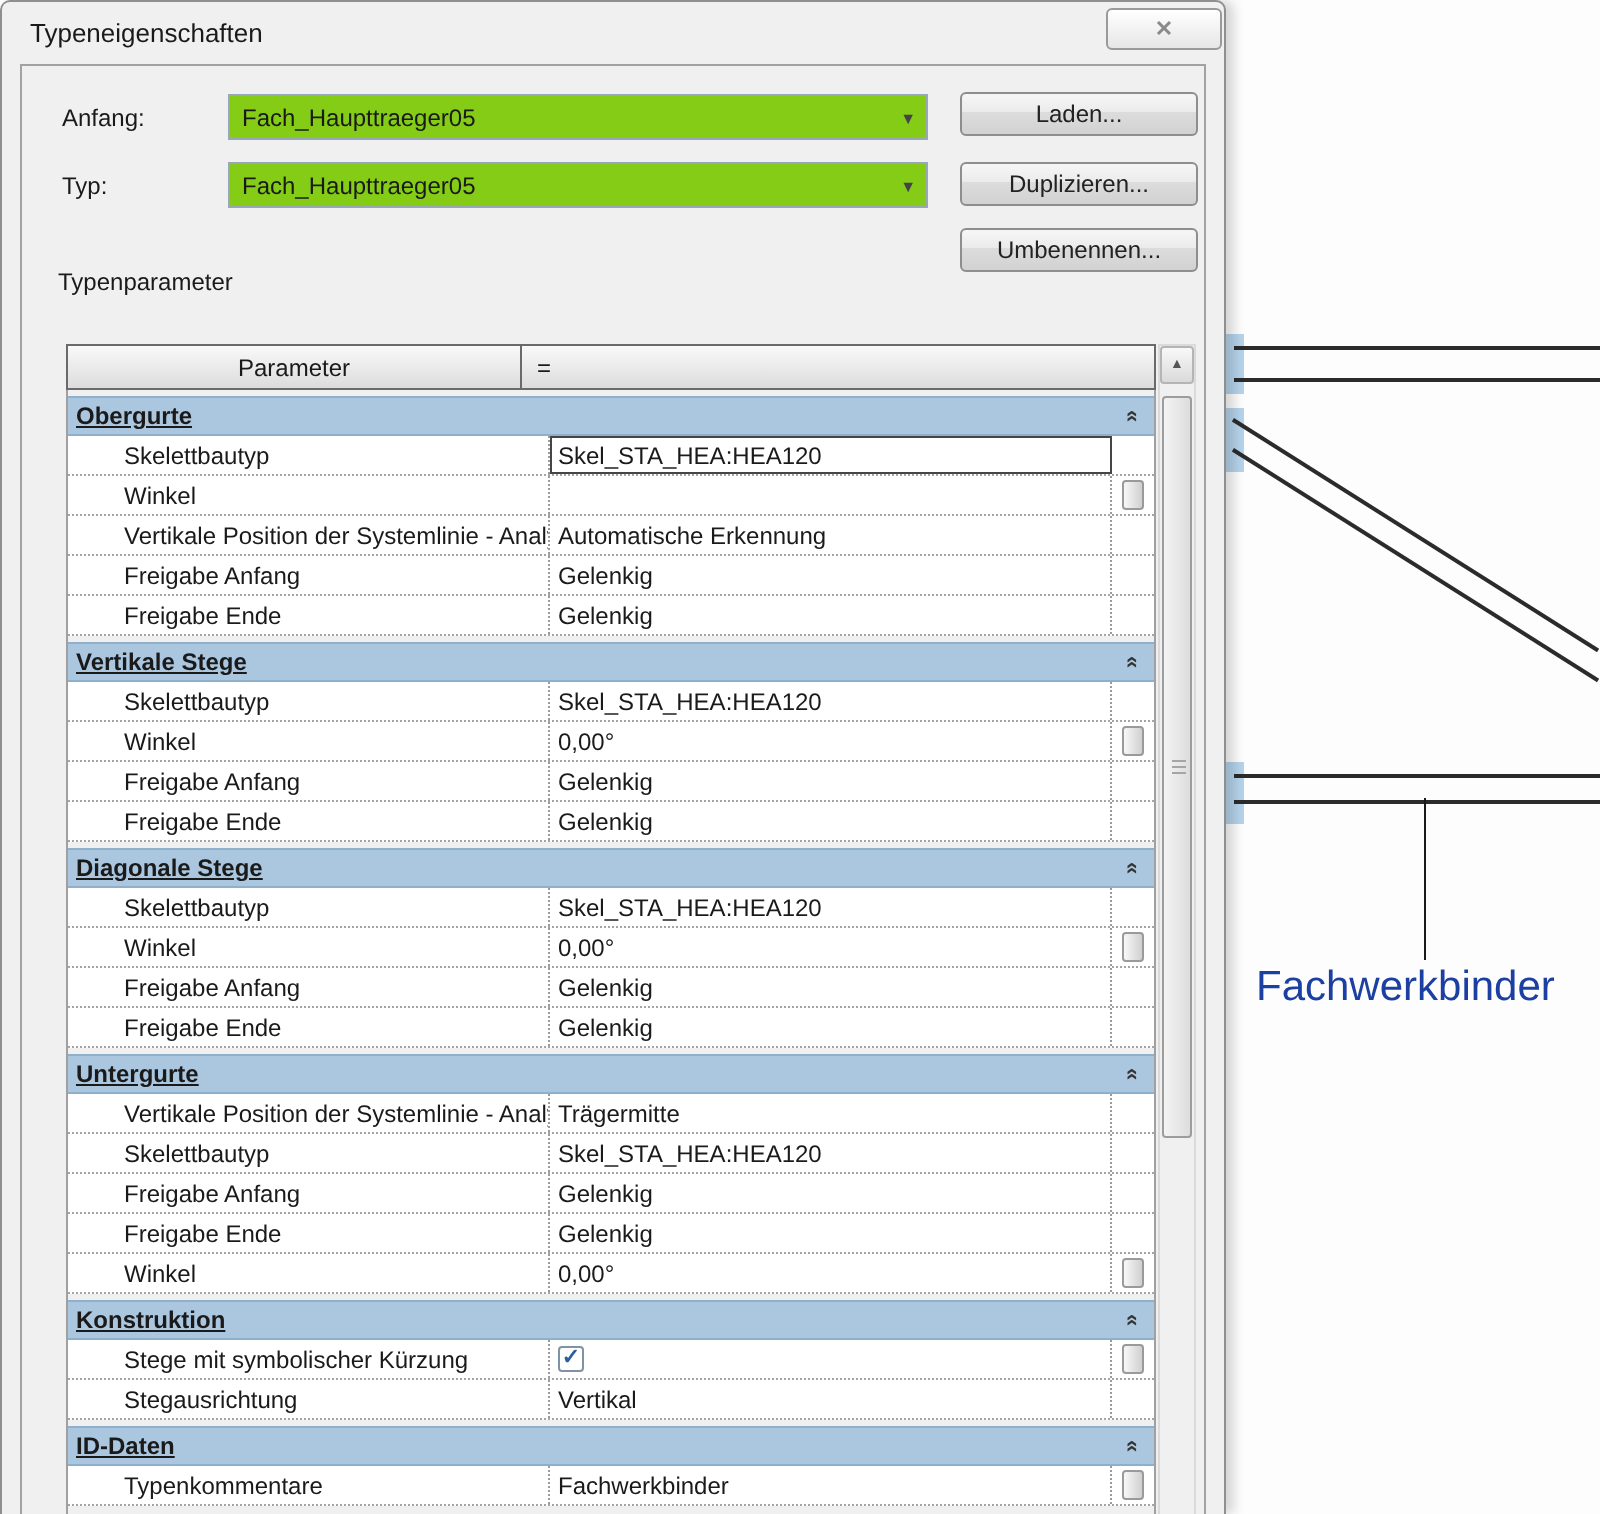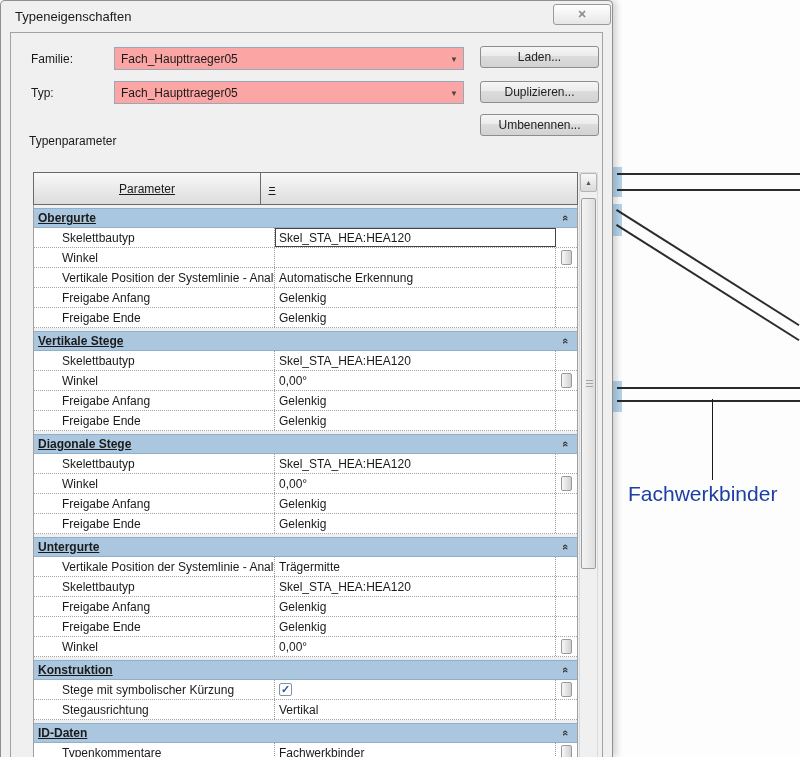--- a/index.html
+++ b/index.html
@@ -20,31 +20,31 @@
             box-shadow:4px 0 6px rgba(0,0,0,.16); z-index:5; overflow:hidden;padding-left:40px; }
   .titlebar { position:absolute; left:0; top:0; width:100%; height:30px; }
   .title-text { position:absolute; left:14px; top:8px; font-size:13px; color:#1a1a1a; }
   .close-btn { position:absolute; left:552px; top:3px; width:58px; height:21px;
                background:linear-gradient(#ffffff,#e6e6e6); border:1px solid #9a9a9a; border-radius:3px;
                display:flex; align-items:center; justify-content:center; color:#8a8a8a;
                font-size:11px; font-weight:bold; cursor:pointer; }
   .groupbox { position:absolute; left:9px; top:31px; width:593px; height:730px; border:1px solid #a2a2a2; }
 
   .form-label { position:absolute; font-size:12px; color:#1a1a1a; }
-  .combo { position:absolute; width:350px; height:23px; background:#fca5a5; border:1px solid #98a8b8;
+  .combo { position:absolute; width:350px; height:23px; background:#84cc16; border:1px solid #98a8b8;
            display:flex; align-items:center; font-size:12px; color:#1a1a1a; padding-left:6px; cursor:pointer; }
   .combo .arrow { position:absolute; right:5px; top:7px; font-size:8px; color:#444; }
   .btn { position:absolute; width:119px; height:22px;
          background:linear-gradient(#f6f6f6,#ebebeb 45%,#dcdcdc 46%,#d2d2d2);
          border:1px solid #8e8e8e; border-radius:3px; font-size:12px; color:#222;
          display:flex; align-items:center; justify-content:center; cursor:pointer; }
 
   
   #ptable { position:absolute; left:32px; top:171px; width:545px; height:586px; font-size:12px; color:#1a1a1a; }
-  .thead { display:flex; height:33px; border:1px solid #6a6a6a; background:linear-gradient(#f9f9f9,#dcdcdc);text-decoration:underline; }
+  .thead { display:flex; height:23px; border:1px solid #6a6a6a; background:linear-gradient(#f9f9f9,#dcdcdc); }
   .thead .hc { display:flex; align-items:center; justify-content:center; }
   .thead .hc.p { width:227px; border-right:1px solid #6a6a6a; }
   .thead .hc.v { width:294px; border-right:1px solid #6a6a6a; }
   .thead .hc.e { width:22px; }
   .tbody { border-left:1px solid #a0a0a0; border-right:1px solid #a0a0a0; height:563px; overflow:hidden; }
   .tsec { margin-top:3px; height:20px; background:#abc7e0; border-top:1px solid #8fb0cb; border-bottom:1px solid #8fb0cb;
           display:flex; align-items:center; padding-left:4px; font-weight:bold; position:relative; cursor:pointer;text-decoration:underline; }
   .tsec .chev { position:absolute; right:8px; top:3px; font-weight:bold; font-size:11px; color:#333;
                 transform:rotate(90deg); }
   .trow { display:flex; height:20px; border-bottom:1px dotted #a5a5a5; background:#fff; }
@@ -93,21 +93,21 @@
   <div id="dialog">
     <div class="titlebar">
       <span class="title-text">Typeneigenschaften</span>
       <span class="close-btn">
         <span>✕</span>
       </span>
     </div>
 
     <div class="groupbox"></div>
 
-    <span class="form-label" style="left:30px;top:51px;">Familie:</span>
+    <span class="form-label" style="left:30px;top:51px;">Anfang:</span>
     <div class="combo" style="left:113px;top:46px;">
       <span>Fach_Haupttraeger05</span>
       <span class="arrow">▼</span>
     </div>
     <div class="btn" style="left:479px;top:45px;">Laden...</div>
 
     <span class="form-label" style="left:30px;top:85px;">Typ:</span>
     <div class="combo" style="left:113px;top:80px;">
       <span>Fach_Haupttraeger05</span>
       <span class="arrow">▼</span>

